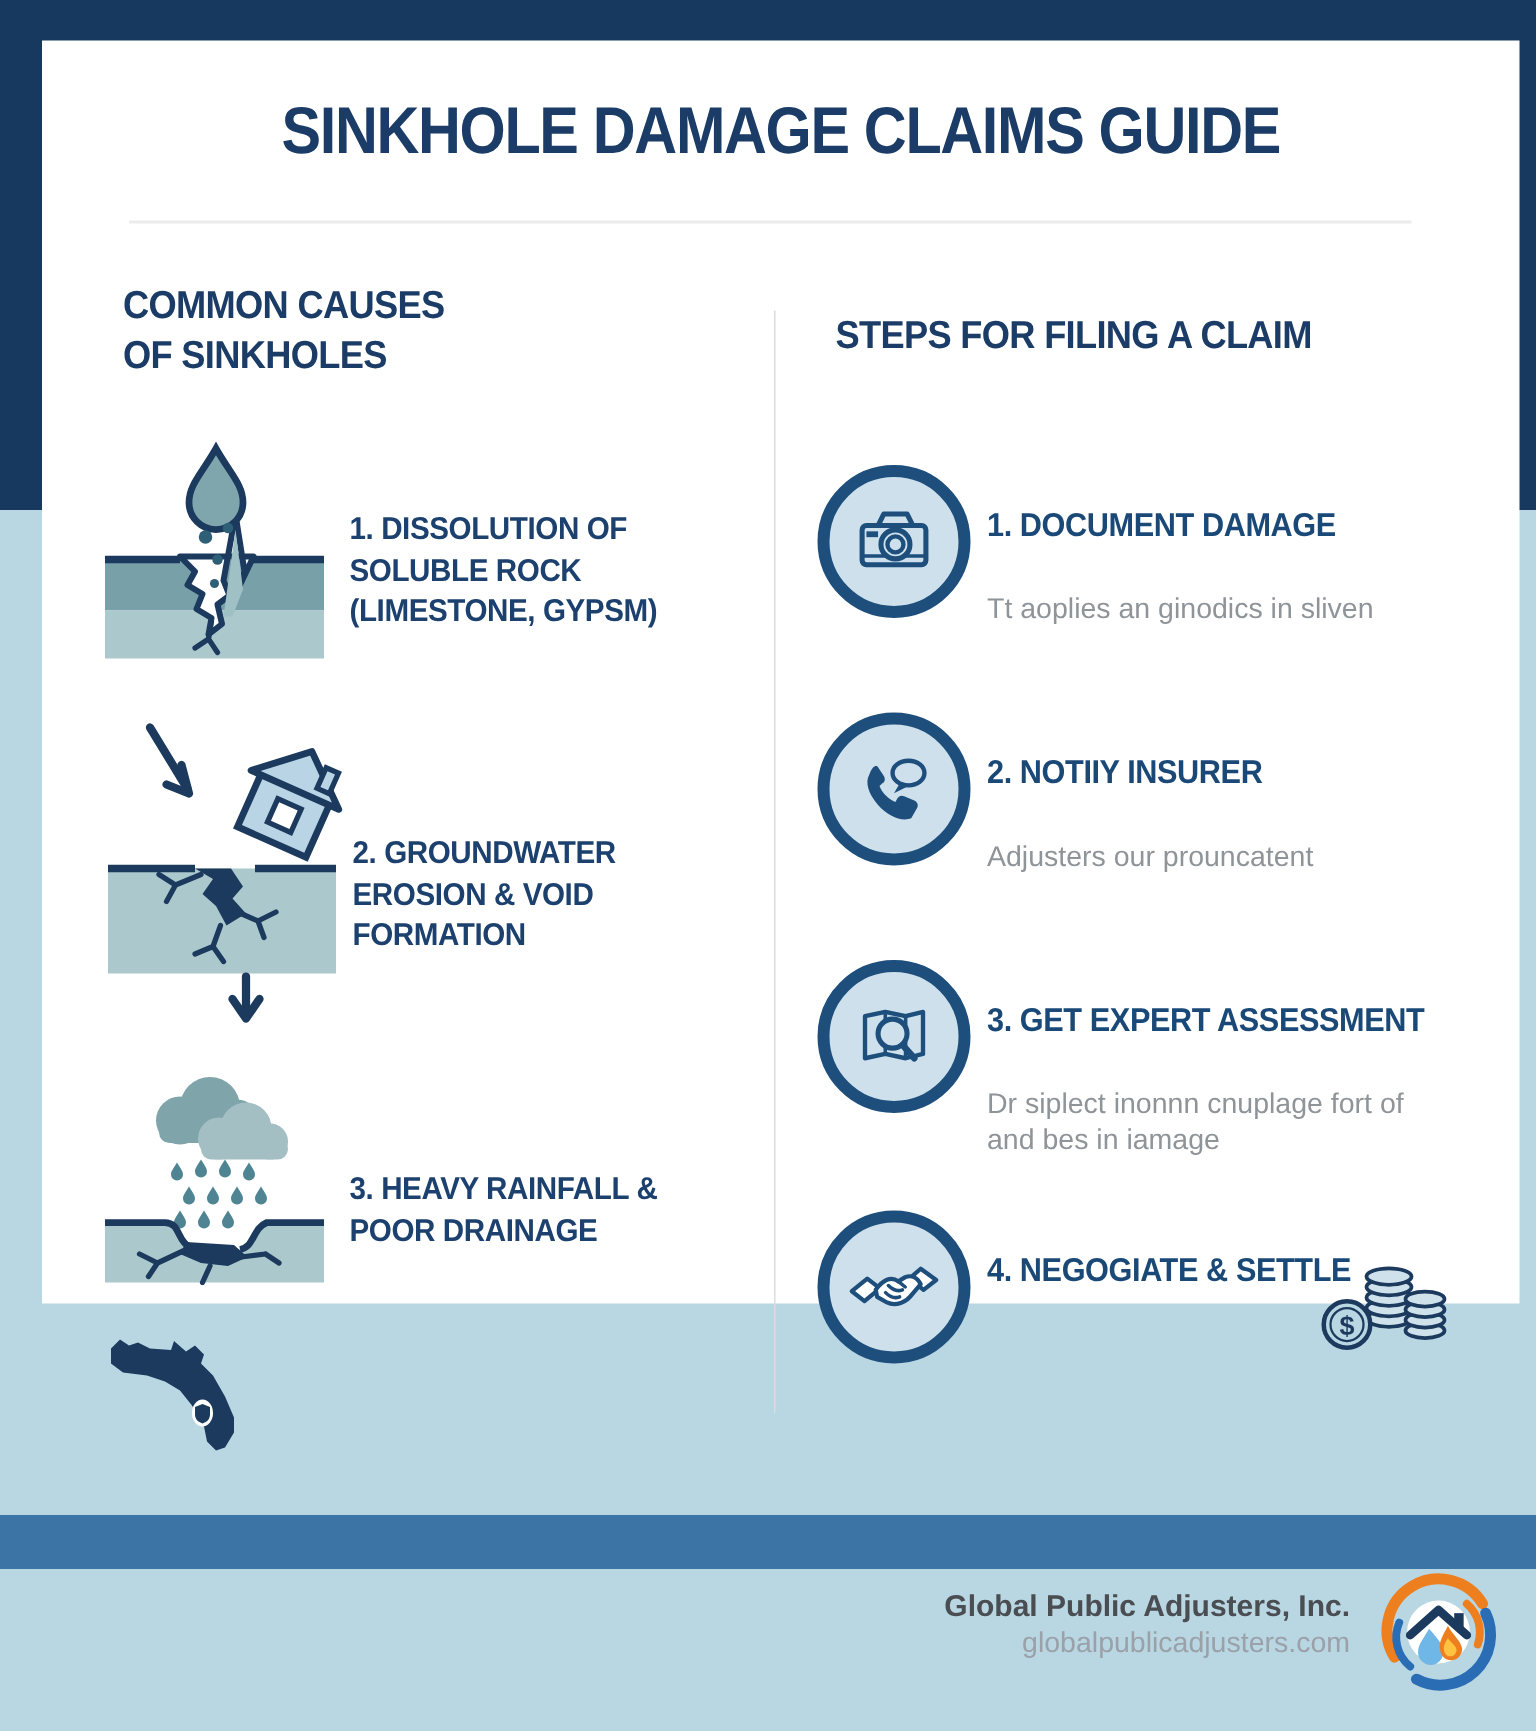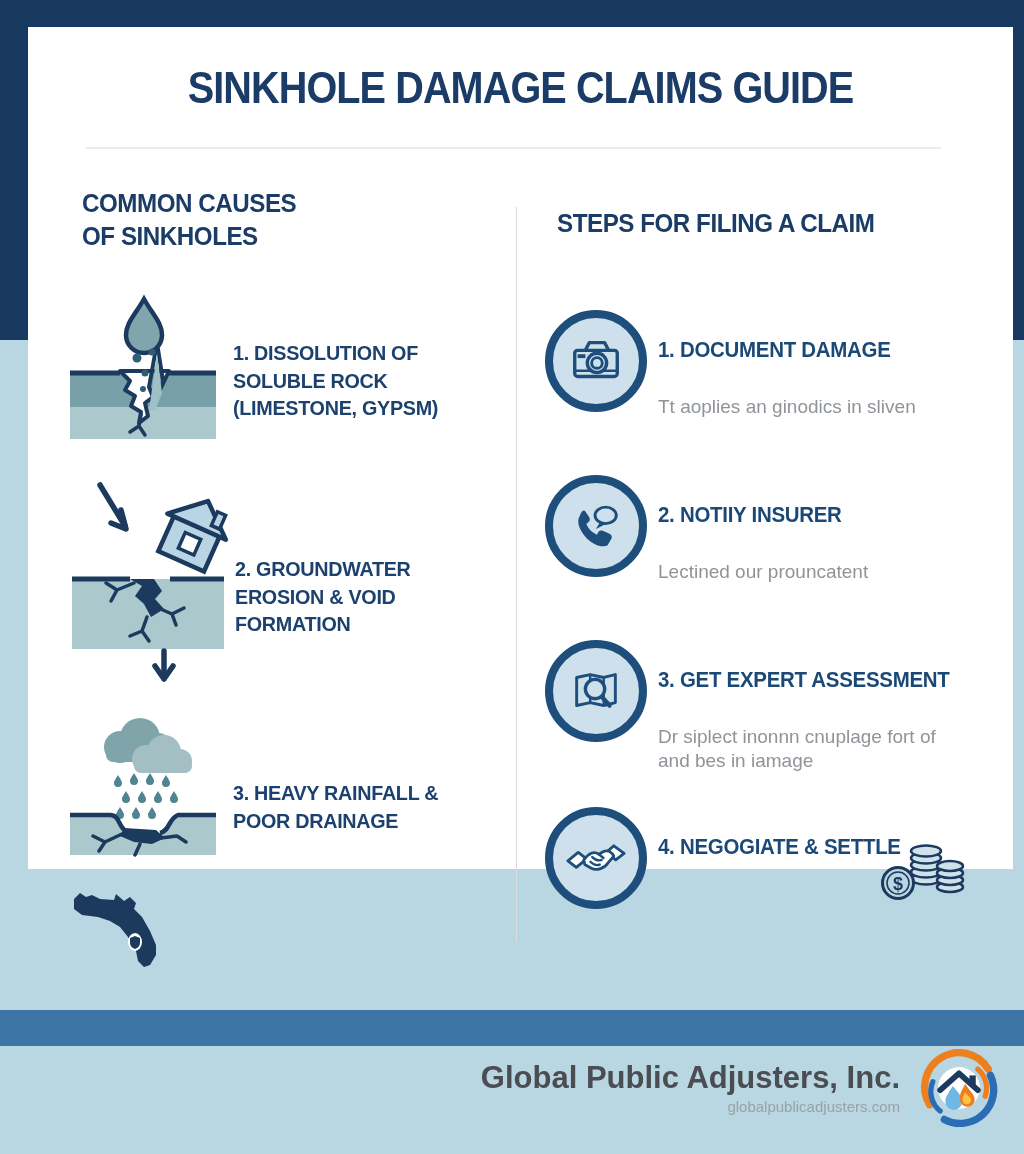--- a/index.html
+++ b/index.html
@@ -56,22 +56,22 @@
 
   .step-desc{
     left:630px;font-size:19px;color:#8f9499;line-height:1.25;margin-top:24px;
   }
   .sd-1{top:344px;width:310px;} .sd-2{top:509px;width:310px;}
   .sd-3{top:674px;width:312px;} .sd-4{top:841px;width:225px;}
 
   .coins{left:850px;top:810px;}
 
   .footer-text{right:124px;top:1060px;text-align:right;}
-  .footer-company{margin:0;font-size:31px;font-weight:bold;color:#4a4d52;}
-  .footer-site{margin:2px 0 0 0;font-size:15px;color:#9aa1a8;}
+  .footer-company{margin:0;font-size:20px;font-weight:bold;color:#4a4d52;}
+  .footer-site{margin:2px 0 0 0;font-size:19px;color:#9aa1a8;}
   .footer-logo{left:915px;top:1044px;}
 </style>
 </head>
 <body>
 
 <div>
   <div class="abs bg-top"></div>
   <div class="abs footer-stripe"></div>
 
   <div class="abs card">
@@ -170,21 +170,21 @@
     <div class="abs step-desc sd-1">Tt aoplies an ginodics in sliven</div>
 
     <div class="abs step-circle sc-2">
       <svg width="58" height="58" viewBox="0 0 60 60">
         <path d="M13,20 C10,25 12,33 19,41 C26,49 36,53 42,50 L46,43 C47,41 46,39 44,38 L37,35 C35,34 33,35 32,37 L31,39 C26,37 22,33 20,28 L22,26 C24,25 24,23 23,21 L19,15 C18,13 15,14 13,20 Z" fill="#1d4e7c"></path>
         <ellipse cx="40" cy="19" rx="11" ry="8.5" fill="#cde0eb" stroke="#1d4e7c" stroke-width="3"></ellipse>
         <path d="M34,26 L30,33 L40,28 Z" fill="#1d4e7c"></path>
       </svg>
     </div>
     <h3 class="abs step-title st-2">2. NOTIIY INSURER</h3>
-    <div class="abs step-desc sd-2">Lectined our prouncatent</div>
+    <div class="abs step-desc sd-2">Adjusters our prouncatent</div>
 
     <div class="abs step-circle sc-3">
       <svg width="58" height="58" viewBox="0 0 60 60">
         <path d="M10,16 L24,13 L38,16 L50,13 V42 L38,45 L24,42 L10,45 Z" fill="none" stroke="#1d4e7c" stroke-width="3" stroke-linejoin="round"></path>
         <path d="M24,13 V42 M38,16 V45" stroke="#1d4e7c" stroke-width="2.5"></path>
         <circle cx="29" cy="28" r="10" fill="#cde0eb" stroke="#1d4e7c" stroke-width="3.5"></circle>
         <path d="M36,36 L44,45" stroke="#1d4e7c" stroke-width="4.5" stroke-linecap="round"></path>
       </svg>
     </div>
     <h3 class="abs step-title st-3">3. GET EXPERT ASSESSMENT</h3>

